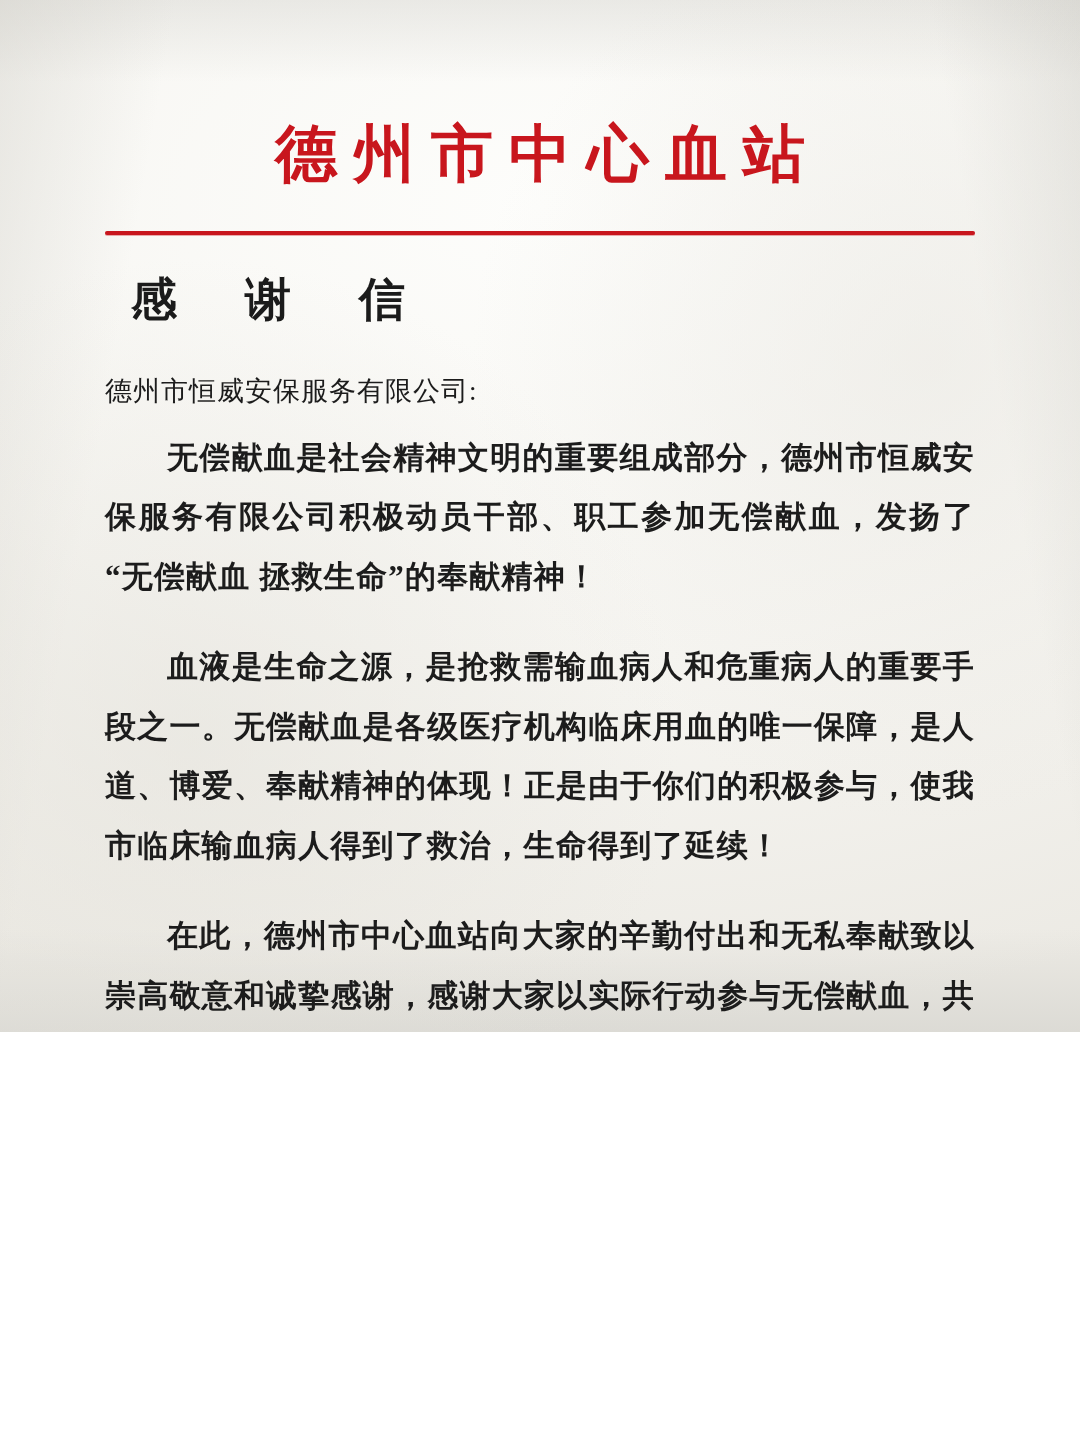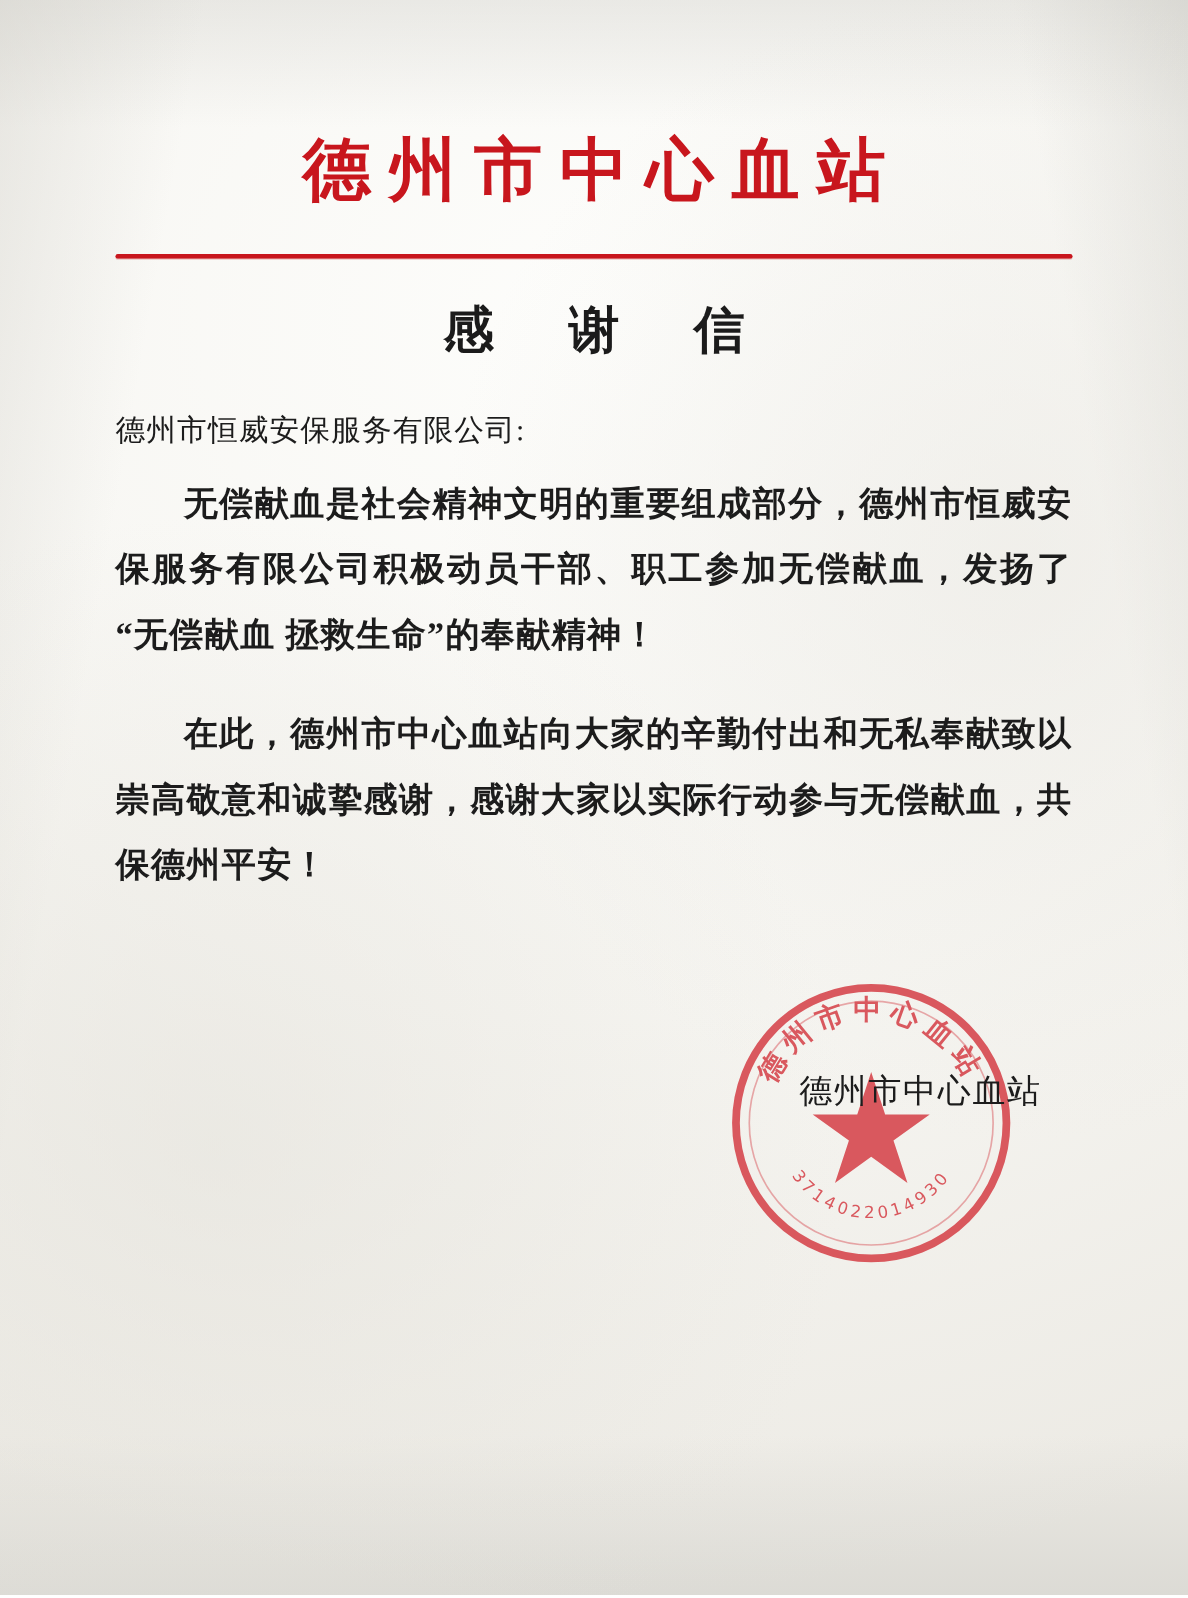--- a/index.html
+++ b/index.html
@@ -11,21 +11,21 @@
     height: 1453px;
     overflow: hidden;
     font-family: "Liberation Serif", "DejaVu Serif", serif;
     background: #ffffff;
   }
 
   
   .page {
     position: relative;
     width: 1080px;
-    height: 1450px;
+    height: 1032px;
     background:
       radial-gradient(ellipse 120% 80% at 50% 20%, #fdfdfb 0%, #f6f5f1 55%, #eceae4 100%);
     overflow: hidden;
   }
   .page::before {
     
     content: "";
     position: absolute;
     inset: 0;
     background:
@@ -69,21 +69,21 @@
   .letterhead-rule {
     margin-top: 42px;
     height: 4px;
     background: #c8161d;
     border-radius: 2px;
     box-shadow: 0 1px 0 rgba(200,22,29,0.35);
   }
 
   
   .doc-title {
-    text-align: center;
+    text-align: left;
     margin-top: 34px;
     font-family: "DejaVu Serif", "Liberation Serif", serif;
     font-weight: bold;
     font-size: 46px;
     letter-spacing: 26px;
     text-indent: 26px;
     color: #1b1b1b;
   }
 
   
@@ -156,20 +156,21 @@
     <div class="letterhead">
       <div class="letterhead-title">德州市中心血站</div>
       <div class="letterhead-rule"></div>
     </div>
 
     <div class="doc-title">感 谢 信</div>
 
     <div class="salutation">德州市恒威安保服务有限公司:</div>
 
     <p class="para">无偿献血是社会精神文明的重要组成部分，德州市恒威安保服务有限公司积极动员干部、职工参加无偿献血，发扬了“无偿献血 拯救生命”的奉献精神！</p>
+    <p class="para">血液是生命之源，是抢救需输血病人和危重病人的重要手段之一。无偿献血是各级医疗机构临床用血的唯一保障，是人道、博爱、奉献精神的体现！正是由于你们的积极参与，使我市临床输血病人得到了救治，生命得到了延续！</p>
     <p class="para">在此，德州市中心血站向大家的辛勤付出和无私奉献致以崇高敬意和诚挚感谢，感谢大家以实际行动参与无偿献血，共保德州平安！</p>
 
     <div class="signature-block">
 
       <div class="seal">
         <svg viewBox="0 0 260 260" xmlns="http://www.w3.org/2000/svg">
           <defs>
             <path id="sealTopArc" d="M 36,130 A 94,94 0 0 1 224,130"></path>
             <path id="sealBotArc" d="M 44,130 A 86,86 0 0 0 216,130"></path>
           </defs>

